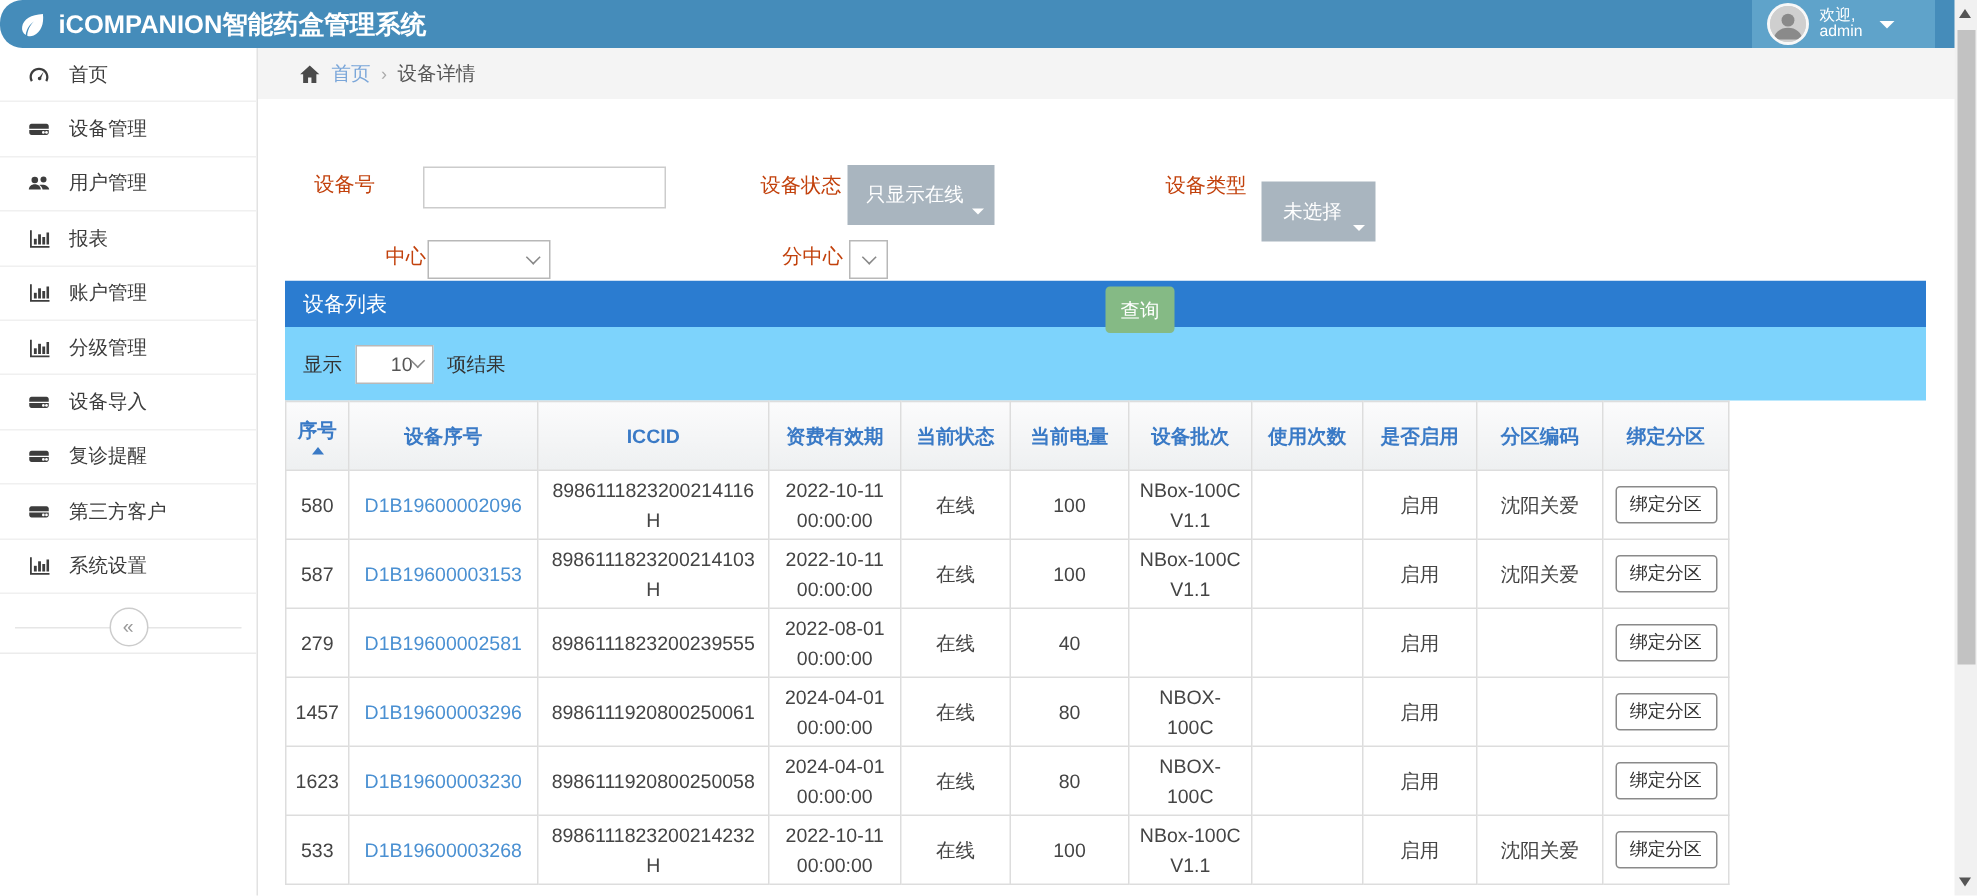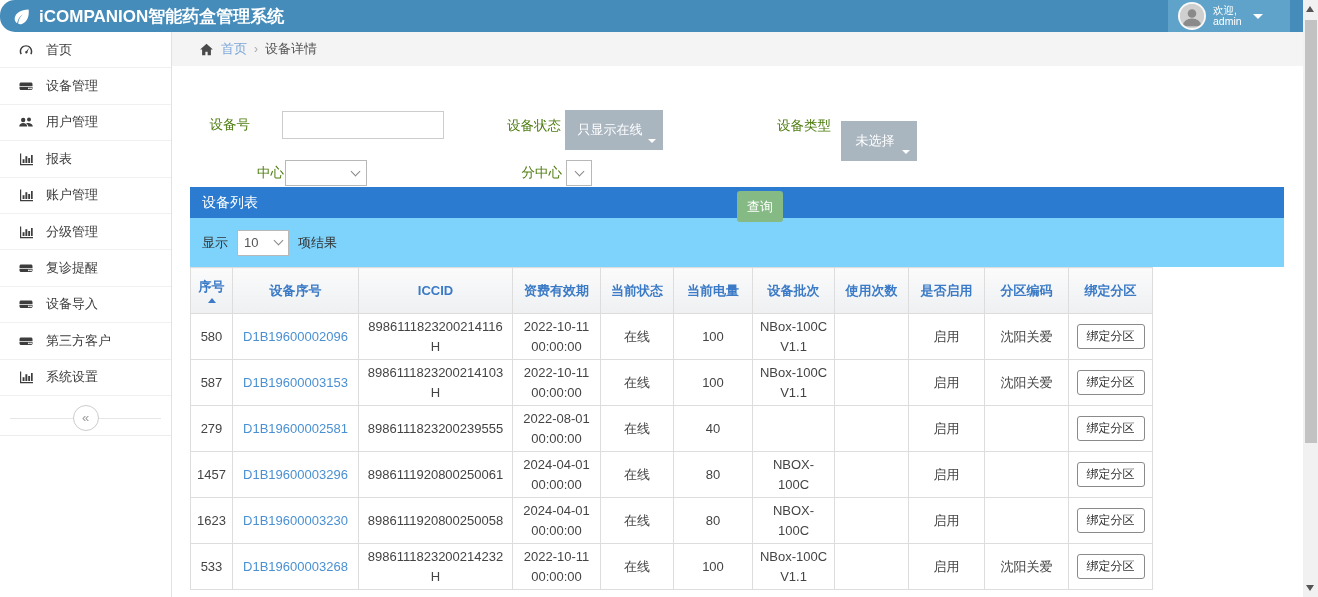--- a/index.html
+++ b/index.html
@@ -36,21 +36,21 @@
   
   .main { position:absolute; left:172px; top:32px; right:0; bottom:0; background:#fff; }
   .breadcrumb { height:34px; background:#f4f4f4; display:flex; align-items:center;
     padding-left:27px; gap:7px; font-size:13px; color:#555; }
   .breadcrumb .home-link { color:#7aa6d9; text-decoration:none; }
   .breadcrumb .sep { color:#aaa; font-size:12px; }
   .breadcrumb .ic-home { color:#4a4a4a; display:flex; }
 
   
   .filter-zone { position:relative; height:121px; background:#fff; }
-  .flabel { position:absolute; font-size:13.5px; color:#4d7c0f; text-align:right; }
+  .flabel { position:absolute; font-size:13.5px; color:#c2410c; text-align:right;font-family:Liberation Mono, monospace; }
   .txt-input { position:absolute; left:110px; top:45px; width:162px; height:28px;
     border:1px solid #ccc; padding:0 8px; font-size:13px; color:#333; background:#fff; }
   .gray-drop { position:absolute; height:40px; background:#a9b5bf; color:#fff;
     font-size:13px; border:none; cursor:pointer; text-align:center;
     padding:0 16px 0 8px; position:absolute; }
   .gray-drop .caret { position:absolute; right:7px; bottom:7px; width:0; height:0;
     border-left:4px solid transparent; border-right:4px solid transparent;
     border-top:4px solid #fff; }
   .sel-box { position:absolute; height:26px; background:#fff; border:1px solid #b8b8b8;
     display:flex; align-items:center; justify-content:flex-end; padding:0 7px;
@@ -60,21 +60,21 @@
   .btn-search { position:absolute; left:565px; top:92px; width:46px; height:31px;
     background:#85ba85; color:#fff; border:none; border-radius:3px; font-size:13px; cursor:pointer;margin-top:33px; }
 
   
   .panel { margin-left:18px; width:1094px; }
   .panel-head { height:31px; background:#2b7cd0; color:#fff; font-size:14px;
     line-height:31px; padding-left:12px; }
   .toolbar { height:49px; background:#7dd3fc; display:flex; align-items:center;
     padding-left:12px; gap:9px; font-size:13px; color:#333; }
   .toolbar .sel-inline { width:52px; height:26px; background:#fff; border:1px solid #b8b8b8;
-    display:flex; align-items:center; justify-content:space-between; padding:0 6px; cursor:pointer; }
+    display:flex; align-items:center; justify-content:flex-end; padding:0 6px; cursor:pointer; }
 
   table.devices { border-collapse:collapse; table-layout:fixed; width:962px; font-size:13px; }
   table.devices th, table.devices td { border:1px solid #ddd; text-align:center;
     vertical-align:middle; padding:3px 5px; word-wrap:break-word; }
   table.devices th { height:46px; background:linear-gradient(#fbfbfc,#eef0f1);
     color:#3a7ac6; font-weight:bold; }
   table.devices td { height:46px; color:#444; line-height:1.5; background:#fff; }
   .sort-asc { display:block; margin:2px auto 0; width:0; height:0;
     border-left:4px solid transparent; border-right:4px solid transparent;
     border-bottom:5px solid #3a7ac6; }
@@ -191,32 +191,32 @@
   </div>
   <div class="side-item">
     <span class="ic">
         <svg width="16" height="16" viewBox="0 0 16 16" fill="currentColor">
           <path d="M13 4.5H3c-.8 0-1.5.7-1.5 1.5v1.9h13V6c0-.8-.7-1.5-1.5-1.5z"></path>
           <path d="M1.5 8.7v1.8c0 .8.7 1.5 1.5 1.5h10c.8 0 1.5-.7 1.5-1.5V8.7h-13z"></path>
           <circle cx="10.9" cy="10.3" r=".9" fill="#fff"></circle>
           <circle cx="13" cy="10.3" r=".9" fill="#fff"></circle>
         </svg>
       </span>
-    <span class="lbl">复诊提醒</span>
+    <span class="lbl">设备导入</span>
   </div>
   <div class="side-item">
     <span class="ic">
         <svg width="16" height="16" viewBox="0 0 16 16" fill="currentColor">
           <path d="M13 4.5H3c-.8 0-1.5.7-1.5 1.5v1.9h13V6c0-.8-.7-1.5-1.5-1.5z"></path>
           <path d="M1.5 8.7v1.8c0 .8.7 1.5 1.5 1.5h10c.8 0 1.5-.7 1.5-1.5V8.7h-13z"></path>
           <circle cx="10.9" cy="10.3" r=".9" fill="#fff"></circle>
           <circle cx="13" cy="10.3" r=".9" fill="#fff"></circle>
         </svg>
       </span>
-    <span class="lbl">设备导入</span>
+    <span class="lbl">复诊提醒</span>
   </div>
   <div class="side-item">
     <span class="ic">
         <svg width="16" height="16" viewBox="0 0 16 16" fill="currentColor">
           <path d="M13 4.5H3c-.8 0-1.5.7-1.5 1.5v1.9h13V6c0-.8-.7-1.5-1.5-1.5z"></path>
           <path d="M1.5 8.7v1.8c0 .8.7 1.5 1.5 1.5h10c.8 0 1.5-.7 1.5-1.5V8.7h-13z"></path>
           <circle cx="10.9" cy="10.3" r=".9" fill="#fff"></circle>
           <circle cx="13" cy="10.3" r=".9" fill="#fff"></circle>
         </svg>
       </span>

